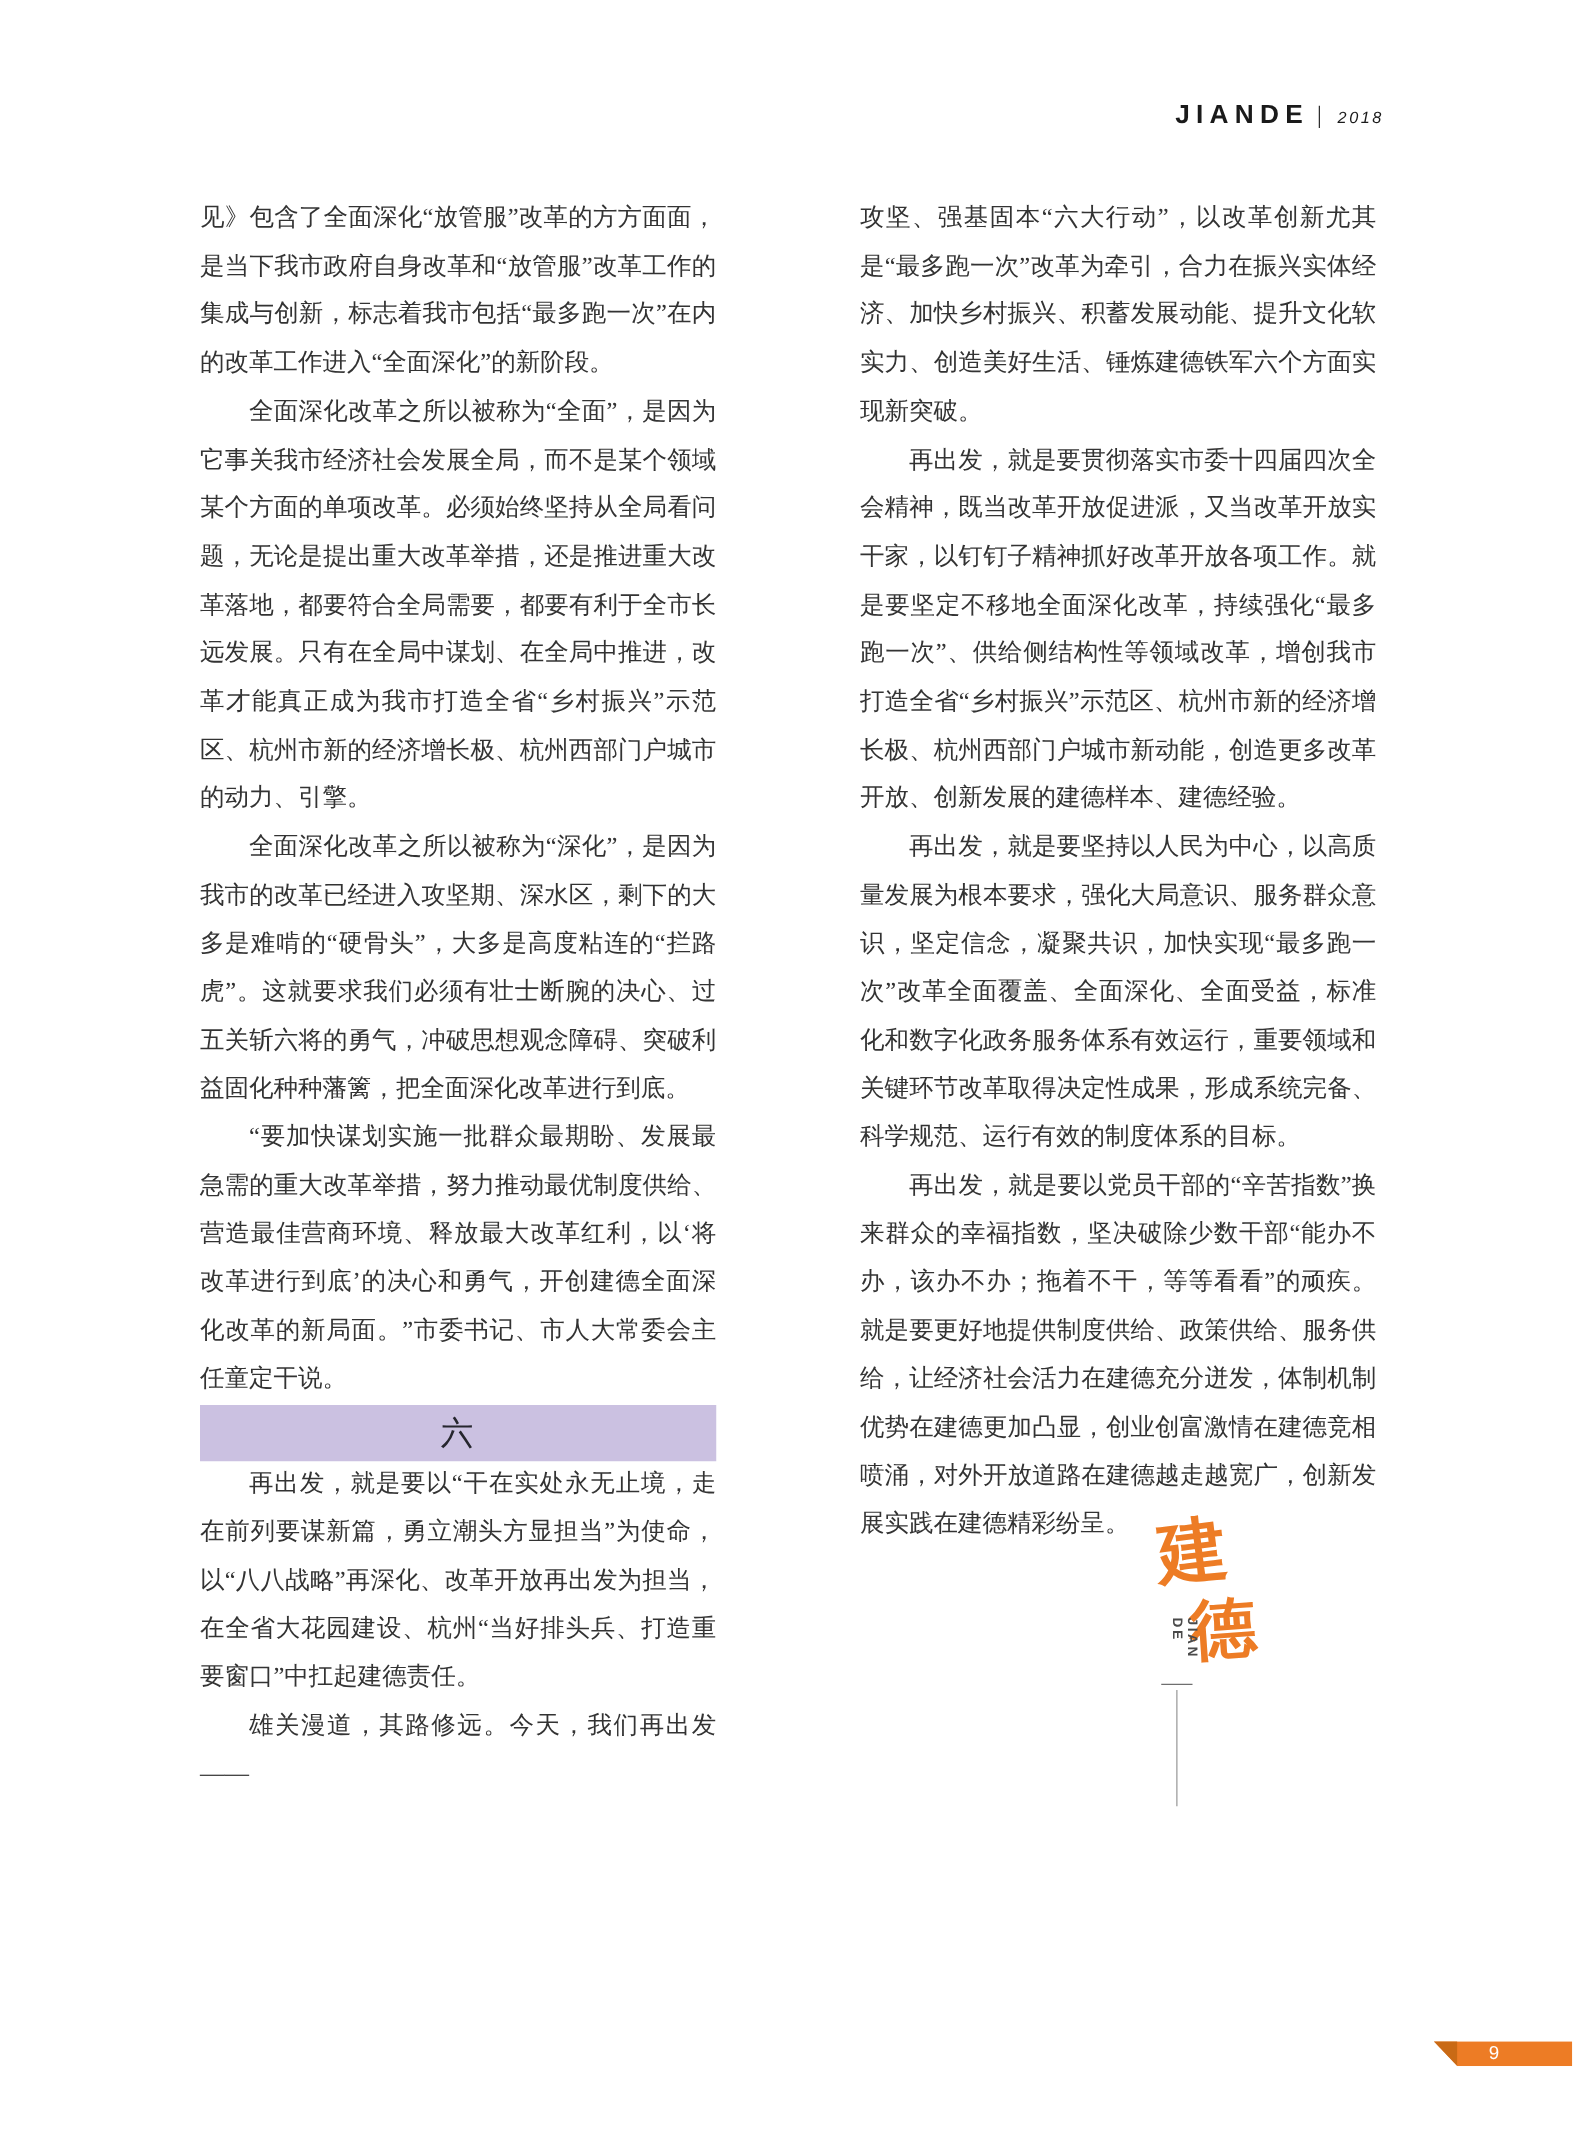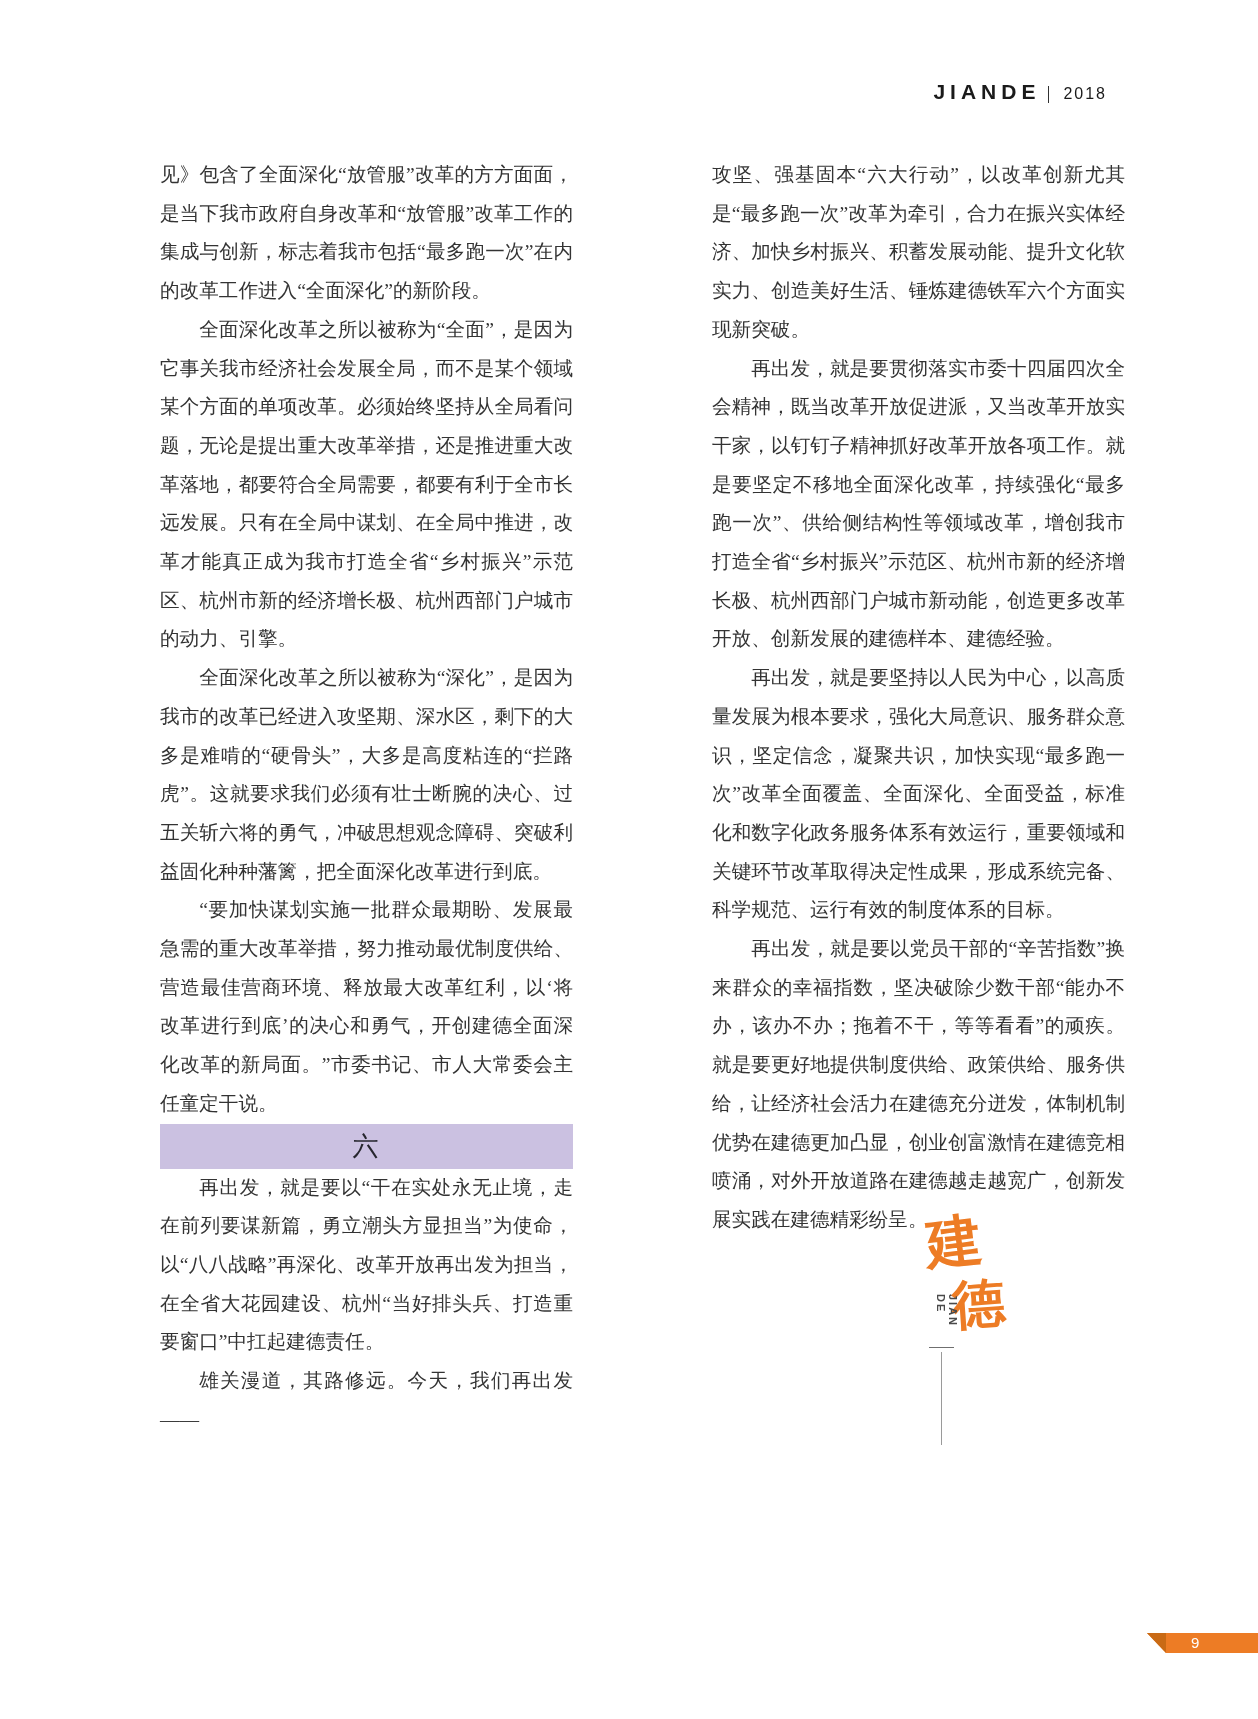--- a/index.html
+++ b/index.html
@@ -15,31 +15,31 @@
     overflow:hidden;
   }
   
   .page-header{
     position:absolute;top:80px;right:151px;
     display:flex;align-items:baseline;
     font-family:"Liberation Sans","DejaVu Sans",sans-serif;color:#1a1a1a;
   }
   .brand{font-size:21px;font-weight:700;letter-spacing:5px;}
   .hdr-divider{font-size:19px;font-weight:300;margin:0 12px 0 6px;transform:scaleX(.6);}
-  .hdr-year{font-size:16px;letter-spacing:2px;}
+  .hdr-year{font-size:13px;letter-spacing:2px;font-style:italic;}
   
   .col{
     position:absolute;top:156px;width:413px;
     font-size:19.6px;line-height:38.7px;
     text-align:justify;text-justify:inter-character;
     color:var(--text);
     margin-left:28px;
   }
   .col-left{left:132px;}
-  .col-right{left:684px;}
+  .col-right{left:660px;}
   .col p{margin:0;}
   .col p.indent{text-indent:2em;}
   
   .section-banner{
     margin-top:0;height:45px;background:var(--banner-purple);
     display:flex;align-items:center;justify-content:center;
   }
   .section-number{
     font-size:26px;color:#26262e;letter-spacing:2px;line-height:45px;
   }

